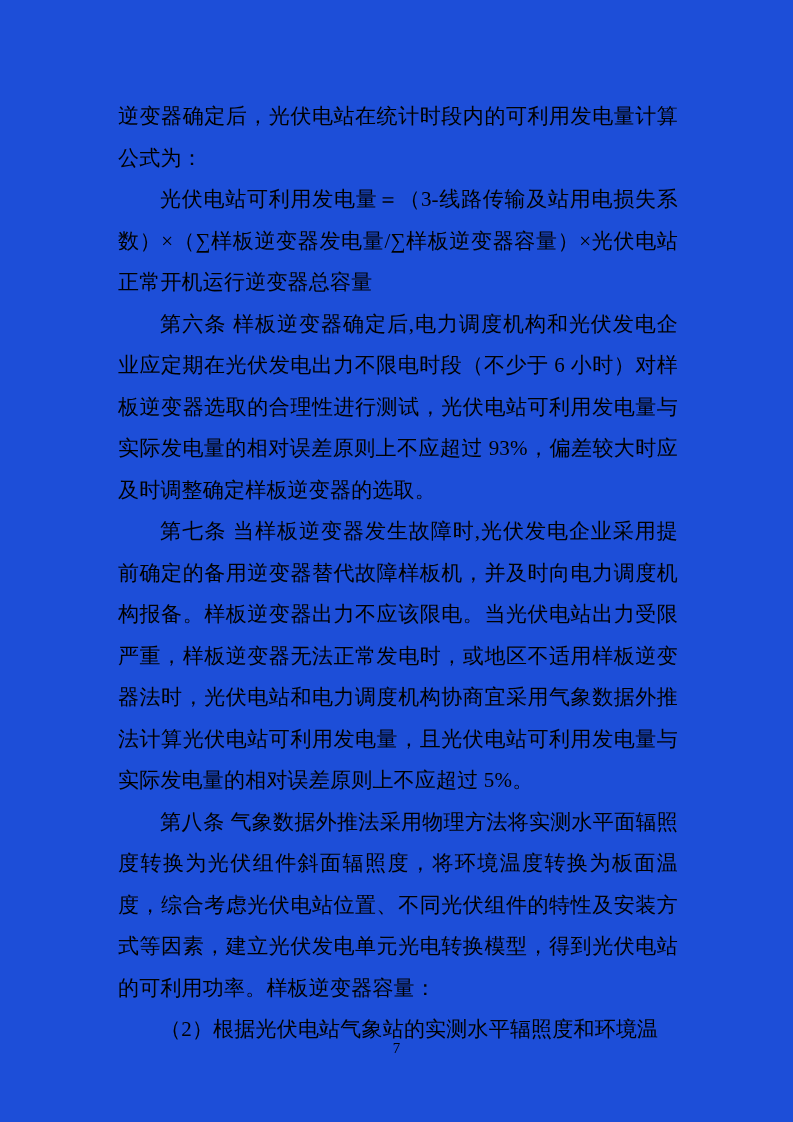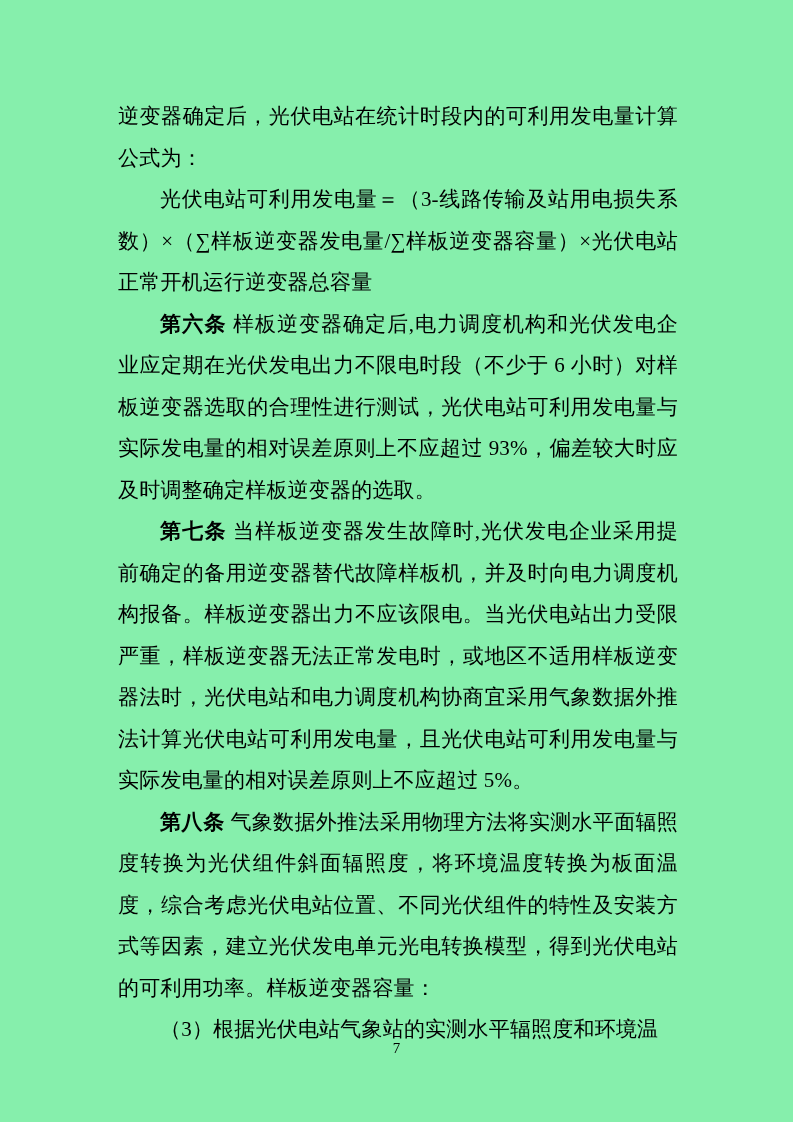--- a/index.html
+++ b/index.html
@@ -4,21 +4,21 @@
 <style>
   html, body {
     margin: 0;
     padding: 0;
     background: #ffffff;
   }
   .page {
     position: relative;
     width: 793px;
     height: 1122px;
-    background: #86efac;
+    background: #1d4ed8;
     margin: 0 auto;
     overflow: hidden;
     font-family: "Liberation Serif", "DejaVu Serif", serif;
     color: #000000;
   }
   .content {
     position: absolute;
     left: 118px;
     top: 96px;
     width: 560px;
@@ -29,21 +29,21 @@
     line-height: 41.5px;
     text-align: justify;
     text-justify: inter-ideograph;
     letter-spacing: 0.2px;
     word-break: break-all;
   }
   p.indent {
     text-indent: 42px;
   }
   .art-label {
-    font-weight: bold;
+    font-weight: normal;
     letter-spacing: 0.5px;
   }
   .footer {
     position: absolute;
     left: 0;
     top: 1040px;
     width: 793px;
     text-align: center;
     font-size: 15px;
     font-family: "Liberation Serif", "DejaVu Serif", serif;
@@ -60,19 +60,19 @@
     <p class="para">逆变器确定后，光伏电站在统计时段内的可利用发电量计算公式为：</p>
 
     <p class="para indent">光伏电站可利用发电量＝（3-线路传输及站用电损失系数）×（∑样板逆变器发电量/∑样板逆变器容量）×光伏电站正常开机运行逆变器总容量</p>
 
     <p class="para indent"><span class="art-label">第六条</span><span> 样板逆变器确定后,电力调度机构和光伏发电企业应定期在光伏发电出力不限电时段（不少于 6 小时）对样板逆变器选取的合理性进行测试，光伏电站可利用发电量与实际发电量的相对误差原则上不应超过 93%，偏差较大时应及时调整确定样板逆变器的选取。</span></p>
 
     <p class="para indent"><span class="art-label">第七条</span><span> 当样板逆变器发生故障时,光伏发电企业采用提前确定的备用逆变器替代故障样板机，并及时向电力调度机构报备。样板逆变器出力不应该限电。当光伏电站出力受限严重，样板逆变器无法正常发电时，或地区不适用样板逆变器法时，光伏电站和电力调度机构协商宜采用气象数据外推法计算光伏电站可利用发电量，且光伏电站可利用发电量与实际发电量的相对误差原则上不应超过 5%。</span></p>
 
     <p class="para indent"><span class="art-label">第八条</span><span> 气象数据外推法采用物理方法将实测水平面辐照度转换为光伏组件斜面辐照度，将环境温度转换为板面温度，综合考虑光伏电站位置、不同光伏组件的特性及安装方式等因素，建立光伏发电单元光电转换模型，得到光伏电站的可利用功率。样板逆变器容量：</span></p>
 
-    <p class="para indent">（3）根据光伏电站气象站的实测水平辐照度和环境温</p>
+    <p class="para indent">（2）根据光伏电站气象站的实测水平辐照度和环境温</p>
 
   </div>
 
   <div class="footer">7</div>
 
 </div>
 
 </body></html>

